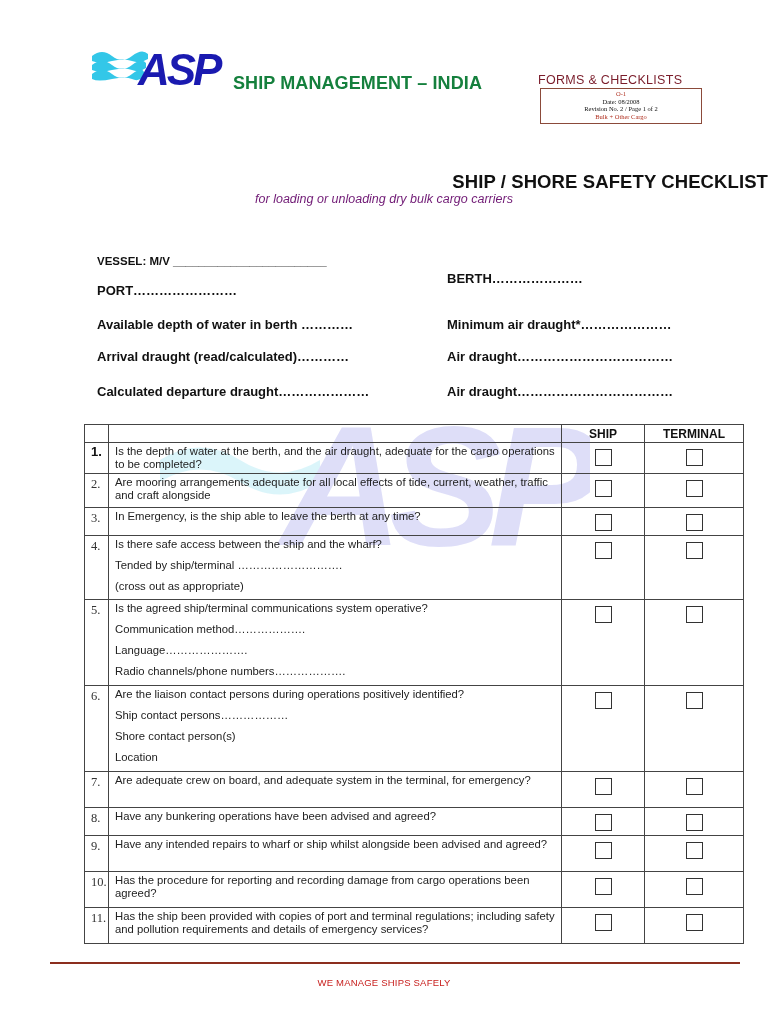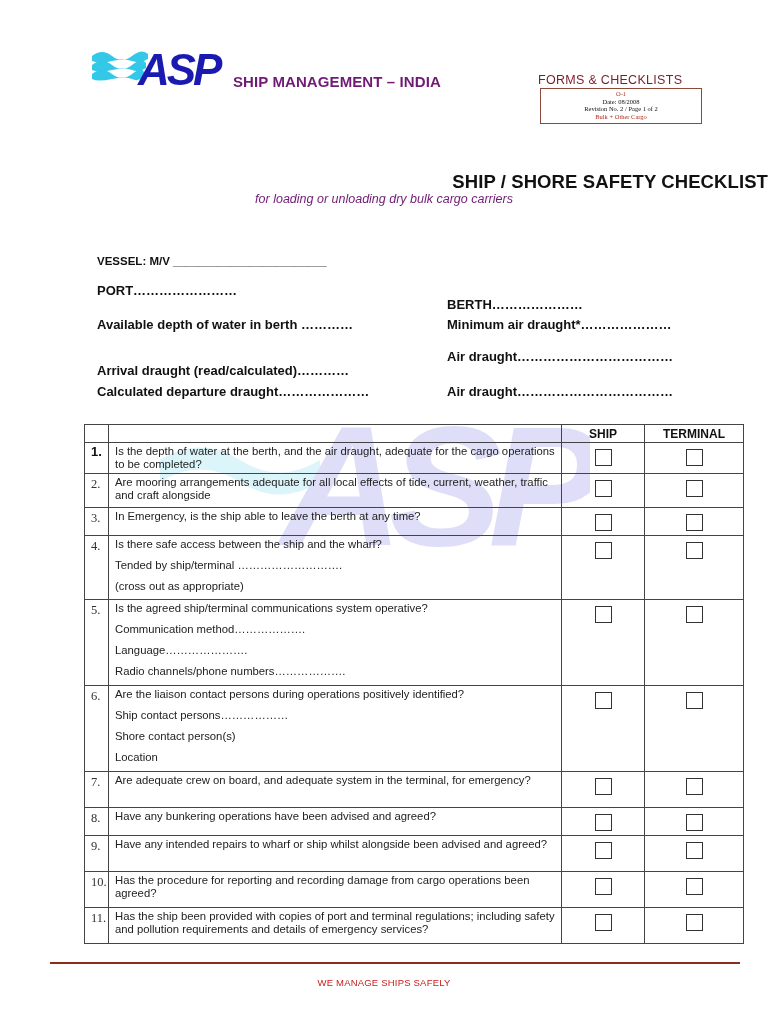--- a/index.html
+++ b/index.html
@@ -2,21 +2,21 @@
 <html><head>
 <meta charset="utf-8">
 <style>
   html, body { margin:0; padding:0; }
   body { width:768px; height:1024px; background:#ffffff; position:relative; overflow:hidden;
          font-family:"Liberation Sans", sans-serif; color:#111; }
   .abs { position:absolute; }
 
   
   .logo { left:90px; top:44px; width:140px; height:44px; }
-  .company { left:233px; top:73px; font-size:15px; font-weight:bold; color:#701a75; letter-spacing:0.1px; }
+  .company { left:233px; top:73px; font-size:18px; font-weight:bold; color:#15803d; letter-spacing:0.1px; }
   .forms-title { left:538px; top:73px; font-size:12.5px; font-weight:normal; color:#7a1c2a; letter-spacing:0.3px; }
   .form-box { left:540px; top:88px; width:162px; height:36px; border:1px solid #8b4a3a; text-align:center;
               font-family:"Liberation Serif", serif; font-size:6.5px; line-height:7.6px; padding-top:1px; box-sizing:border-box; }
   .form-box .code { color:#b03020; }
   .form-box .cat { color:#b03020; }
 
   
   .title { left:0; width:768px; top:171px; text-align:right; font-size:18.5px; font-weight:bold; letter-spacing:0.1px; }
   .subtitle { left:0; width:768px; top:192px; text-align:center; font-size:12.5px; font-style:italic; color:#701a75; }
 
@@ -62,24 +62,24 @@
   <div>Date: 08/2008</div>
   <div>Revision No. 2 / Page 1 of 2</div>
   <div class="cat">Bulk + Other Cargo</div>
 </div>
 
 <div class="abs title">SHIP / SHORE SAFETY CHECKLIST</div>
 <div class="abs subtitle">for loading or unloading dry bulk cargo carriers</div>
 
 <div class="abs field small" style="left:97px; top:255px;">VESSEL: M/V ________________________</div>
 <div class="abs field" style="left:97px; top:283px;text-align:center;">PORT……………………</div>
-<div class="abs field" style="left:447px; top:297px;text-align:center;">BERTH…………………</div>
+<div class="abs field" style="left:447px; top:271px;text-align:center;">BERTH…………………</div>
 <div class="abs field" style="left:97px; top:317px;">Available depth of water in berth …………</div>
 <div class="abs field" style="left:447px; top:317px;">Minimum air draught*…………………</div>
-<div class="abs field" style="left:97px; top:363px;">Arrival draught (read/calculated)…………</div>
+<div class="abs field" style="left:97px; top:349px;">Arrival draught (read/calculated)…………</div>
 <div class="abs field" style="left:447px; top:349px;">Air draught………………………………</div>
 <div class="abs field" style="left:97px; top:384px;">Calculated departure draught…………………</div>
 <div class="abs field" style="left:447px; top:384px;">Air draught………………………………</div>
 
 <div class="abs watermark">
   <svg width="430" height="150" viewBox="0 0 430 150">
     <path d="M0 55 q40 -25 80 0 t80 0 v22 q-40 25 -80 0 t-80 0 z" fill="#7fdcef"></path>
     <text x="120" y="140" font-family="Liberation Sans, sans-serif" font-weight="bold" font-style="italic" font-size="170" fill="#8a8ae8" letter-spacing="-14">ASP</text>
   </svg>
 </div>

